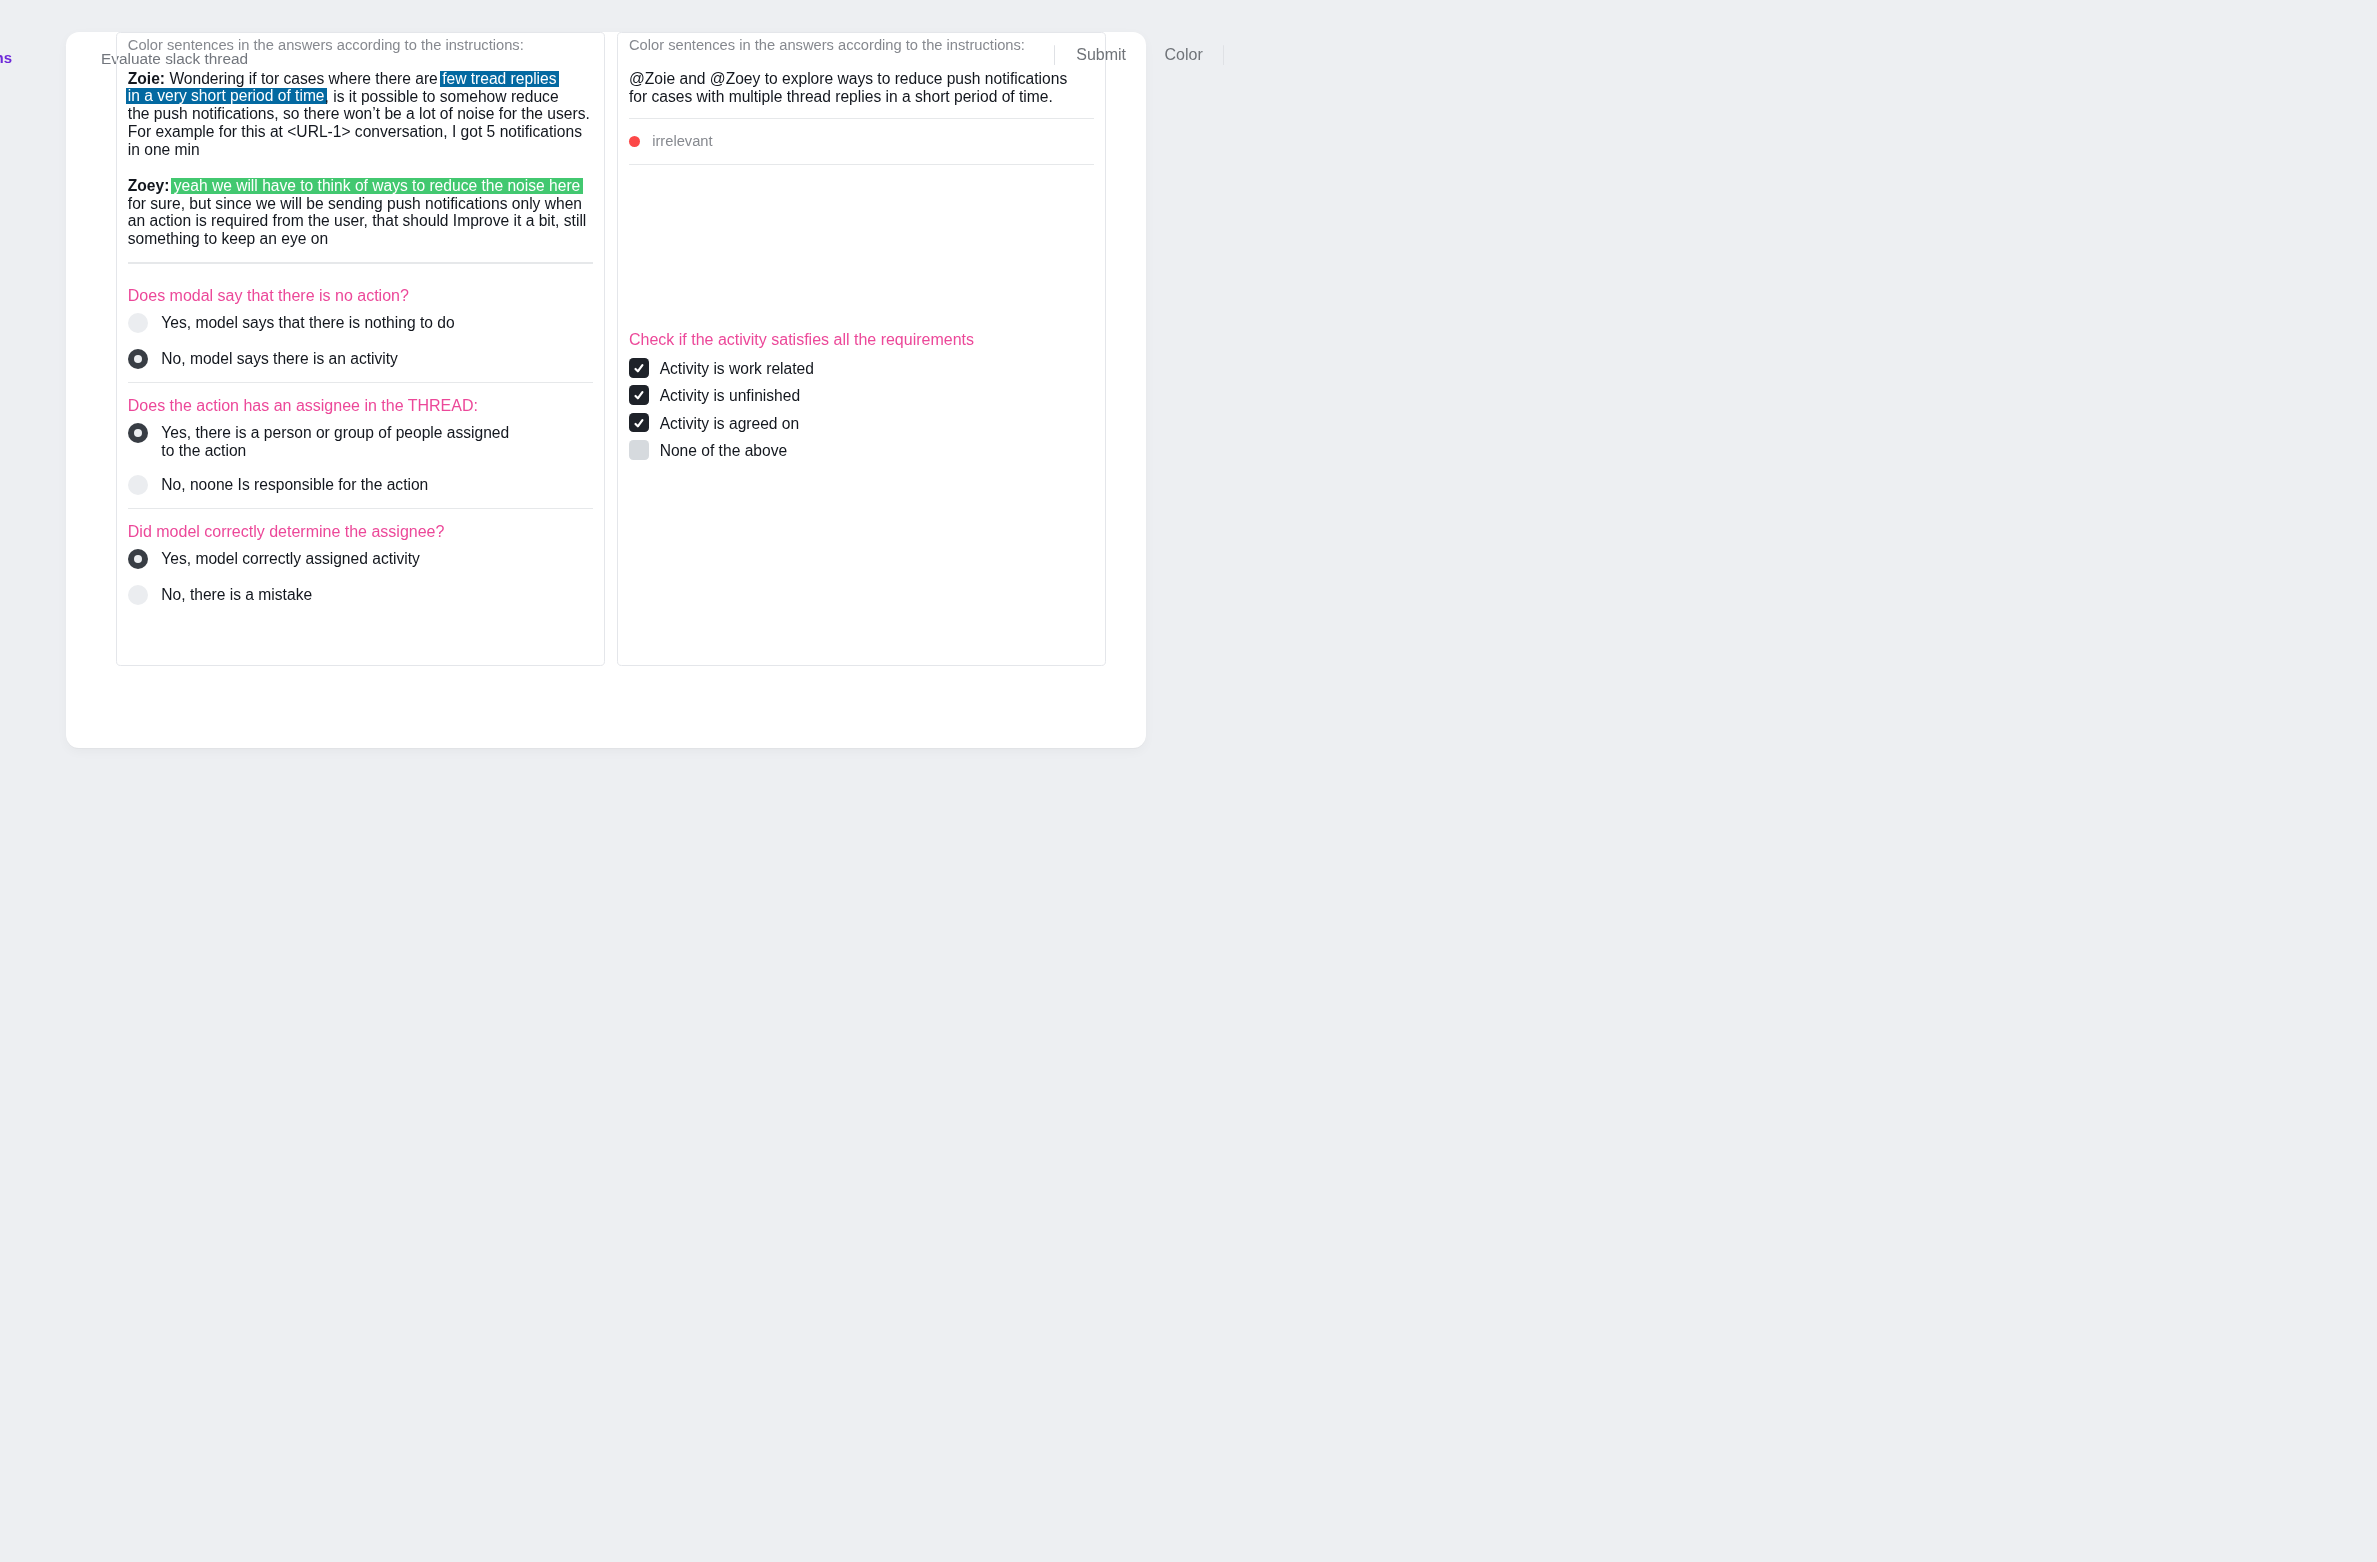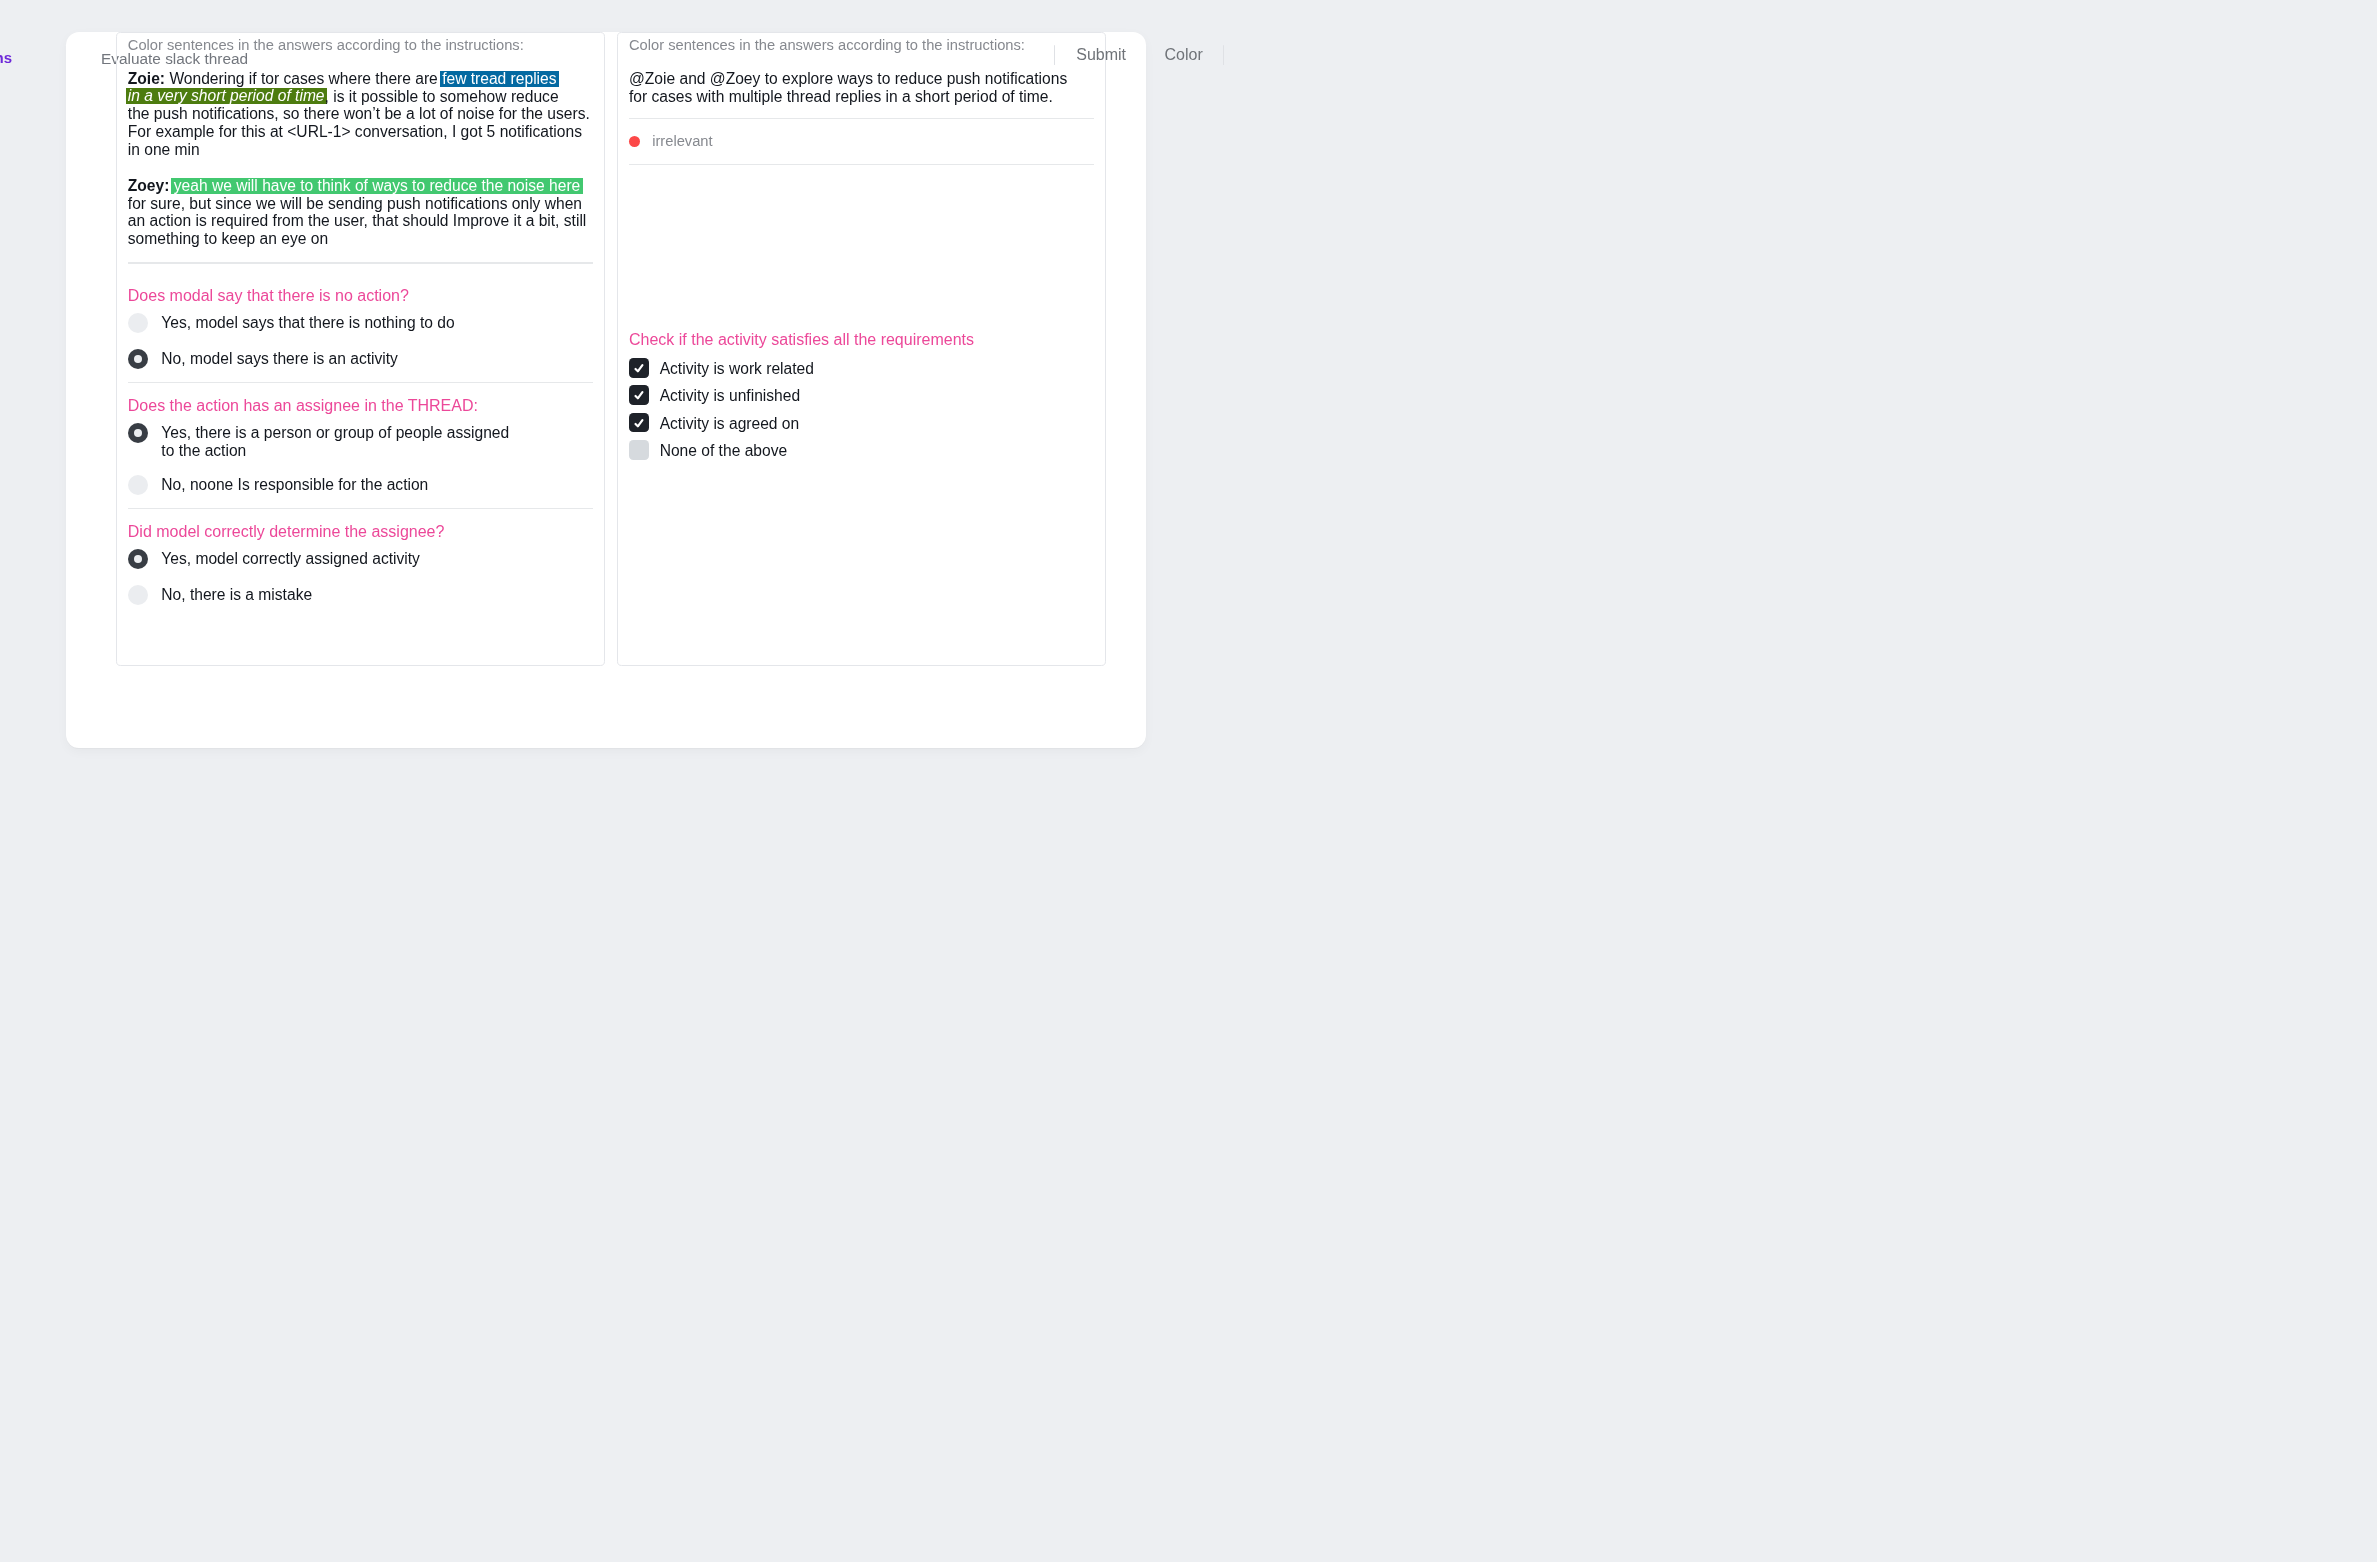--- a/index.html
+++ b/index.html
@@ -74,21 +74,21 @@
     </div>
   </div>
 
   <div class="panes">
 
     <div class="panel" id="left-panel">
       <div class="hint">Color sentences in the answers according to the instructions:</div>
       <div id="left-messages">
           <div class="msg">
             <div class="msgline"><b>Zoie:</b><span> Wondering if tor cases where there are </span><span class="hl" style="background: #0369a1;">few tread replies</span></div>
-            <div class="msgline"><span class="hl" style="background: #4d7c0f; font-style: italic;">in a very short period of time</span><span>, is it possible to somehow reduce</span></div>
+            <div class="msgline"><span class="hl" style="background: #0369a1;">in a very short period of time</span><span>, is it possible to somehow reduce</span></div>
             <div class="msgline"><span>the push notifications, so there won’t be a lot of noise for the users.</span></div>
             <div class="msgline"><span>For example for this at &lt;URL-1&gt; conversation, I got 5 notifications</span></div>
             <div class="msgline"><span>in one min</span></div>
           </div>
           <div class="msg">
             <div class="msgline"><b>Zoey:</b><span> </span><span class="hl" style="background: rgb(66, 200, 112);">yeah we will have to think of ways to reduce the noise here</span></div>
             <div class="msgline"><span>for sure, but since we will be sending push notifications only when</span></div>
             <div class="msgline"><span>an action is required from the user, that should Improve it a bit, still</span></div>
             <div class="msgline"><span>something to keep an eye on</span></div>
           </div>

